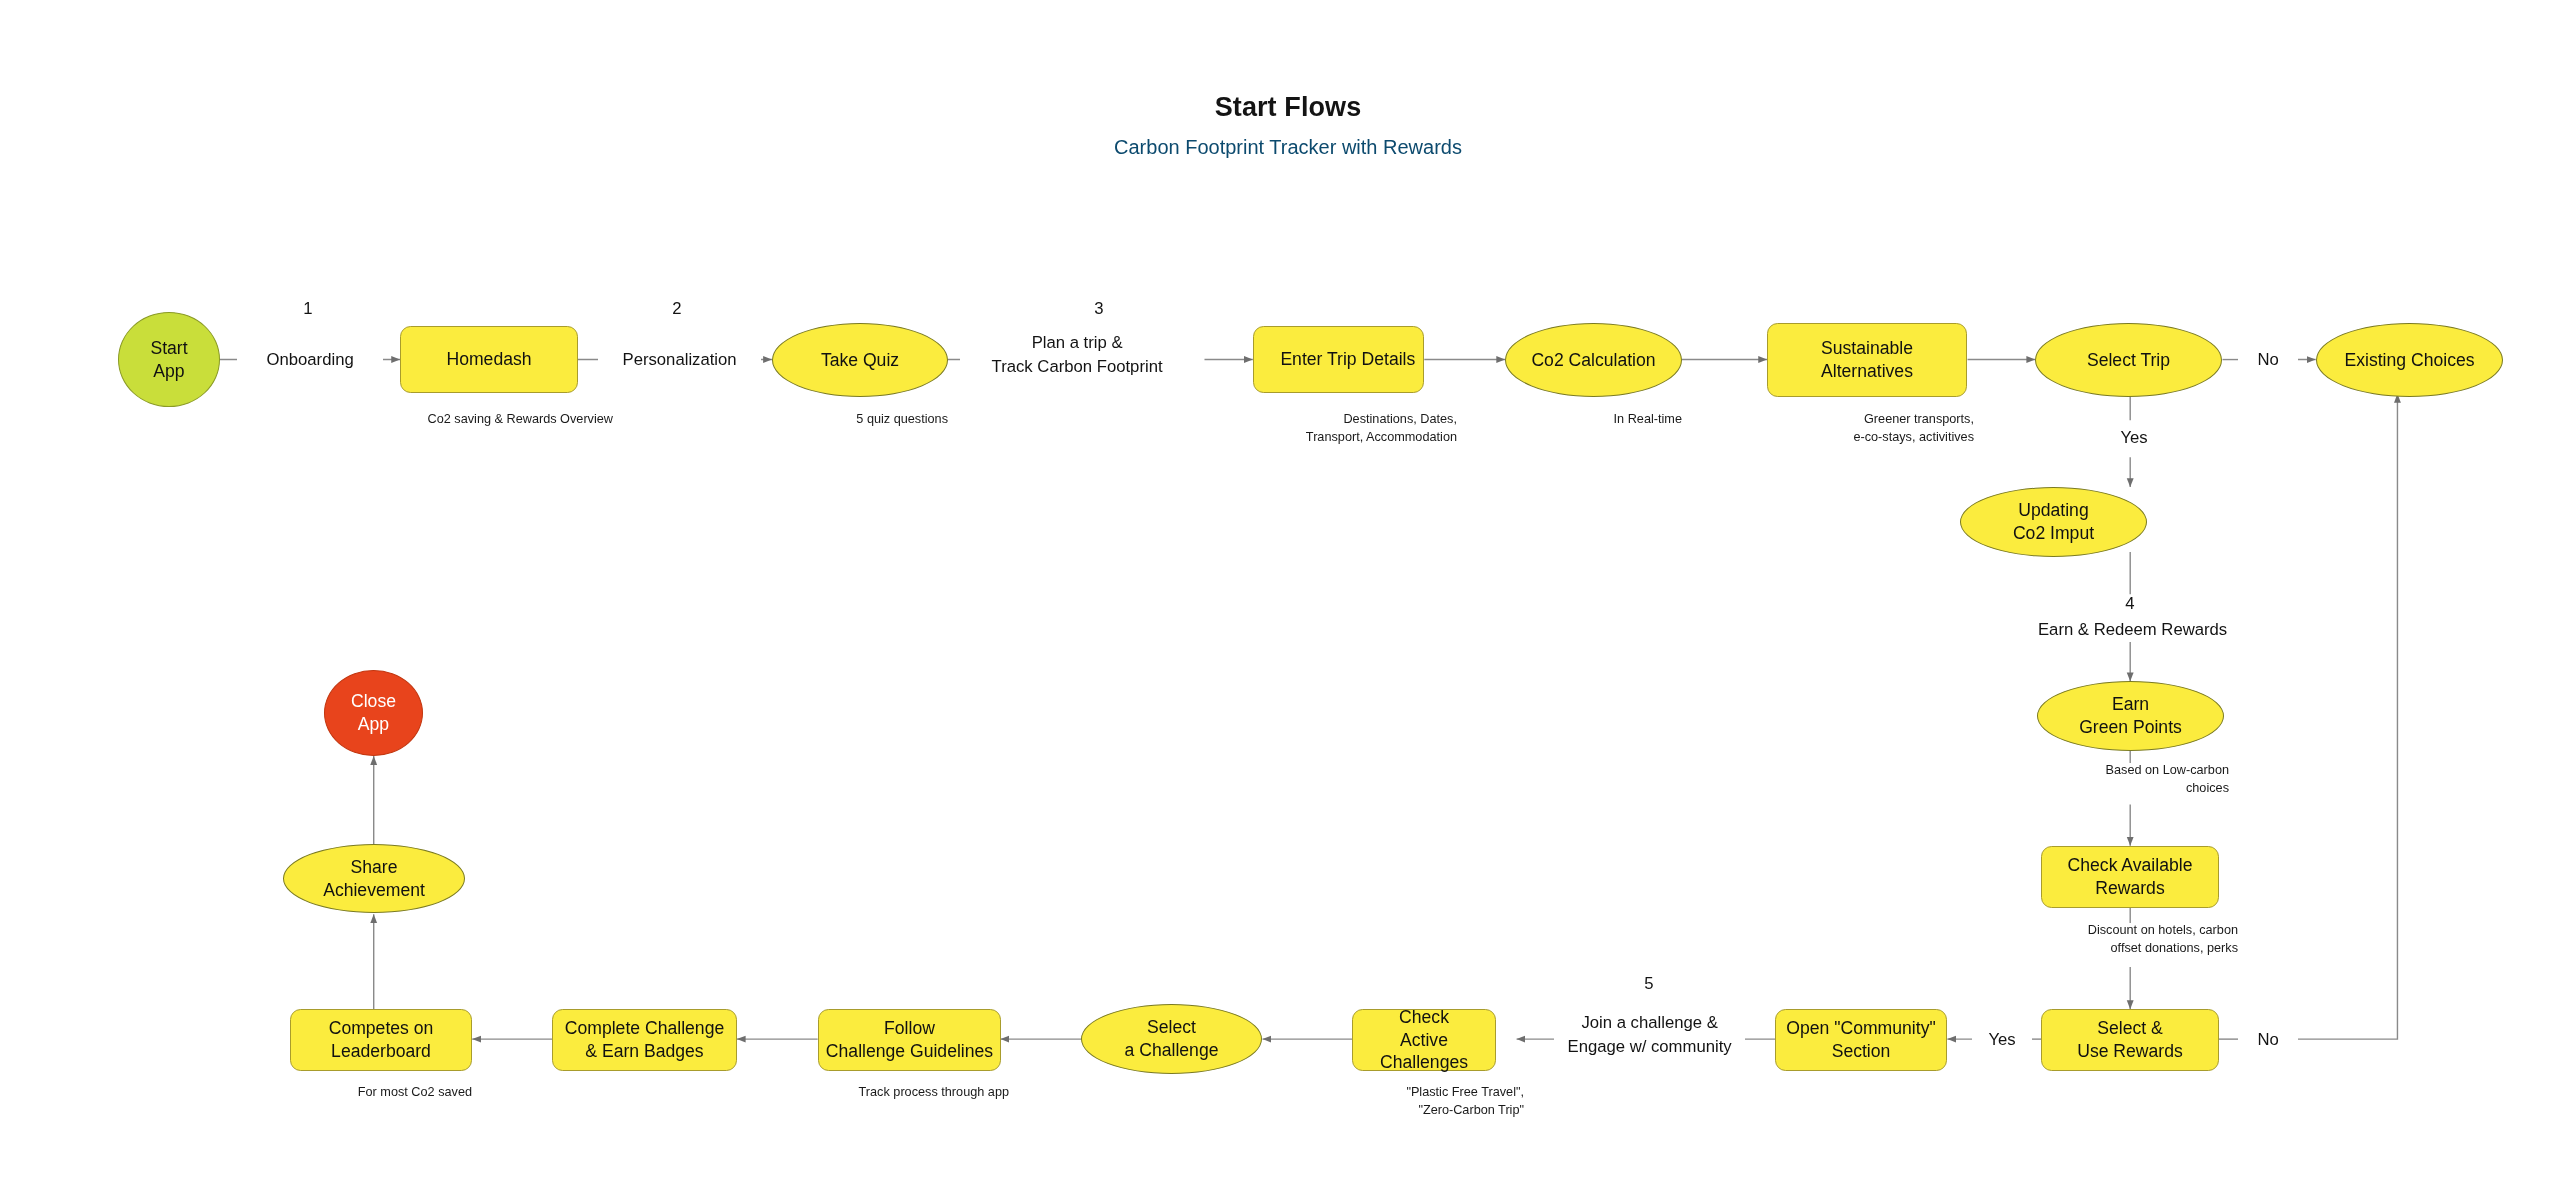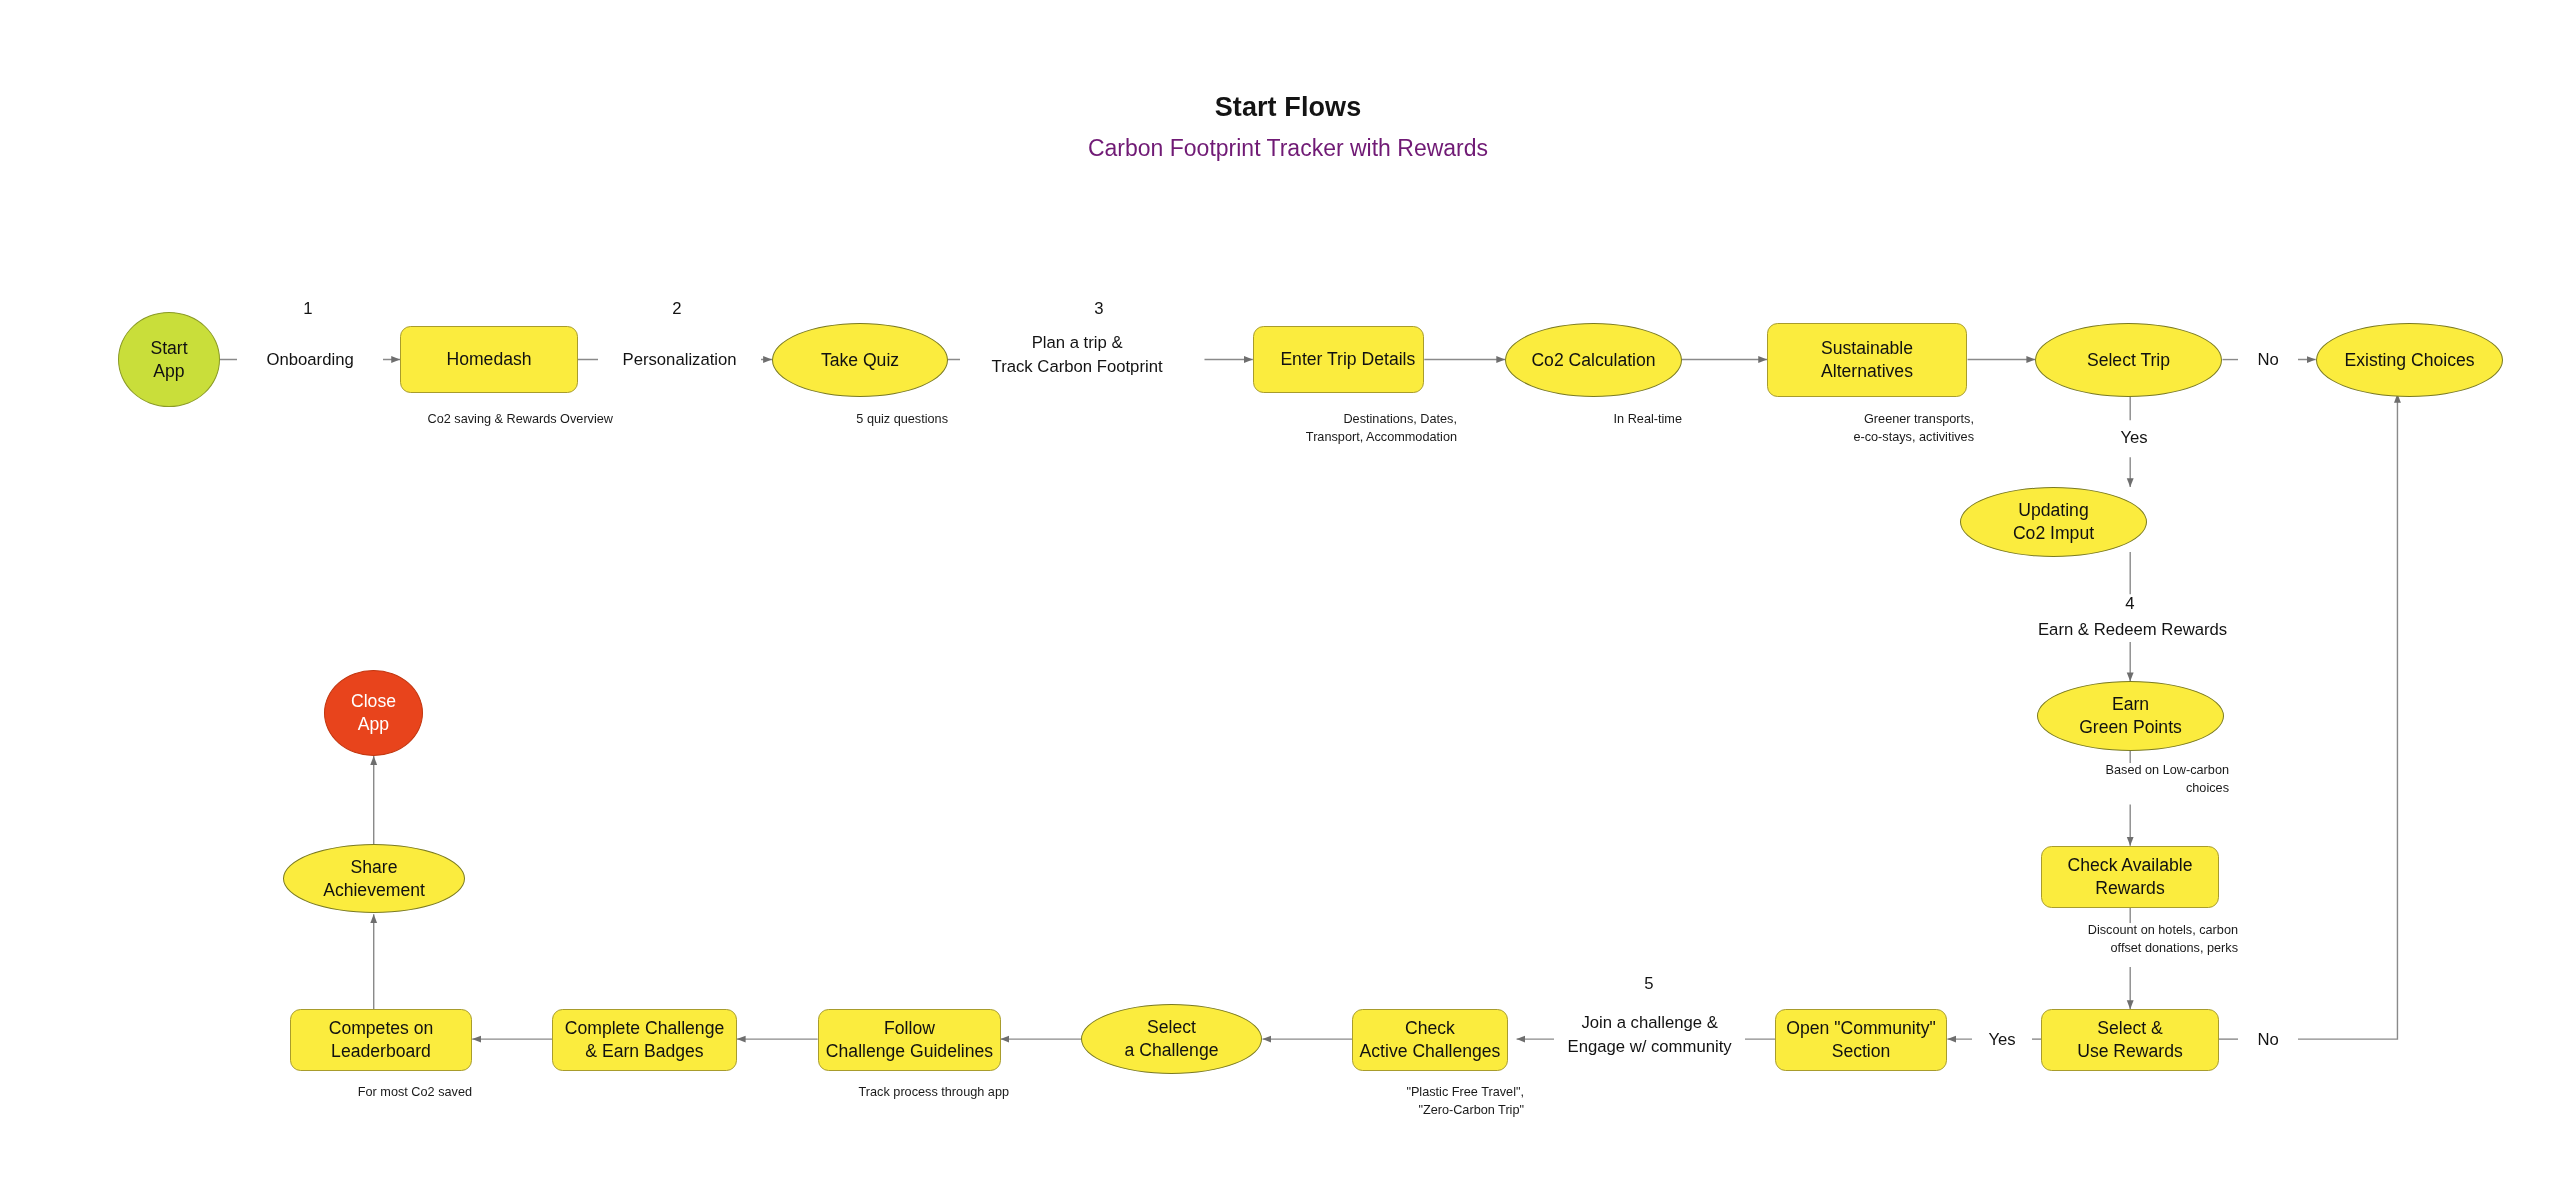--- a/index.html
+++ b/index.html
@@ -29,23 +29,23 @@
     text-align: center;
   }
   #title {
     font-size: 27px;
     font-weight: bold;
     letter-spacing: 0.1px;
     color: #141414;
     line-height: 1.2;
   }
   #subtitle {
-    font-size: 23px;
+    font-size: 20px;
     font-weight: normal;
-    color: #701a75;
+    color: #0c4a6e;
     line-height: 1.2;
     margin-top: 11.4px;
   }
 
   
   .node {
     position: absolute;
     box-sizing: border-box;
     display: flex;
     align-items: center;
@@ -252,21 +252,21 @@
 Rewards</div>
   <div class="caption" style="left:2027px; top:921px; width:211px;">Discount on hotels, carbon
 offset donations, perks</div>
 
   <div class="node rect" style="left:2041px; top:1009px; width:178px; height:62px;">Select &amp;
 Use Rewards</div>
 
   <div class="node rect" style="left:1775px; top:1009px; width:172px; height:62px;">Open "Community"
 Section</div>
 
-  <div class="node rect" style="left:1352px; top:1009px; width:156px; height:62px;">Check
+  <div class="node rect" style="left:1352px; top:1009px; width:144px; height:62px;">Check
 Active Challenges</div>
   <div class="caption" style="left:1345px; top:1083px; width:179px;">"Plastic Free Travel",
 "Zero-Carbon Trip"</div>
 
   <div class="node ellipse" style="left:1081px; top:1004px; width:181px; height:70px;">Select
 a Challenge</div>
 
   <div class="node rect" style="left:818px; top:1009px; width:183px; height:62px;">Follow
 Challenge Guidelines</div>
   <div class="caption" style="left:809px; top:1083px; width:200px;">Track process through app</div>

